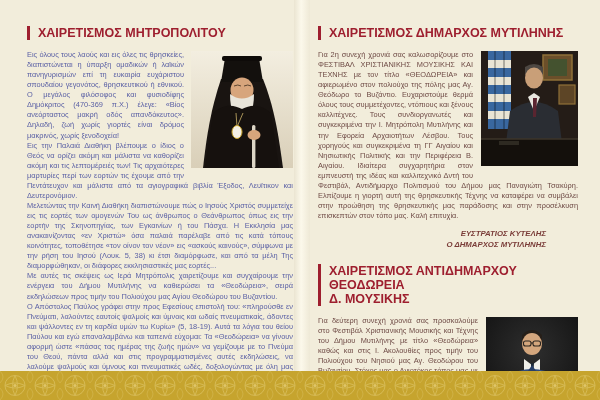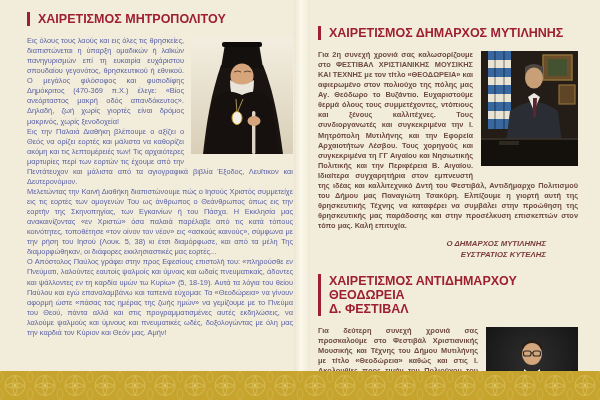--- a/index.html
+++ b/index.html
@@ -3,40 +3,40 @@
 <meta charset="utf-8">
 <style>
   html,body{margin:0;padding:0;}
   body{
     width:600px;height:400px;position:relative;overflow:hidden;
     background:#f2eddb;
     font-family:"Liberation Sans", sans-serif;
   }
   .spread{display:flex;width:600px;height:400px;}
   .page{box-sizing:border-box;width:300px;height:371px;overflow:hidden;position:relative;}
-  .page-left{padding:12px 7px 0 27px;}
+  .page-left{padding:26px 7px 0 27px;}
   .page-right{padding:26px 22px 0 18px;}
   .gutter{
     position:absolute;left:294px;top:0;width:16px;height:371px;
     background:linear-gradient(to right, rgba(120,100,60,0.06), rgba(255,252,240,0.75) 45%, rgba(120,100,60,0.03));
     pointer-events:none;
   }
   .heading{
     display:flex;align-items:stretch;gap:8px;
     color:#9e1f2f;font-weight:bold;font-size:12.5px;line-height:1.12;
     margin:0 0 10px 0;
   }
   .heading .bar{flex:0 0 3px;background:#9e1f2f;}
   .heading .htxt span{display:block;}
   .bodytext{
     font-size:7.4px;line-height:1.36;text-align:justify;
   }
   .bodytext p{margin:0;}
   .left-text{color:#5a60a5;}
-  .right-text{color:#6e4a45;font-weight:bold;}
+  .right-text{color:#6e4a45;}
   .photo{float:right;display:block;}
   .photo-metropolitan{width:102px;height:117px;margin:1px 0 6px 7px;}
   .photo-mayor{width:97px;height:115px;margin:1px 0 5px 8px;}
   .photo-deputy{width:92px;height:96px;margin:1px 0 4px 8px;}
   .signature{
     clear:none;text-align:right;font-weight:bold;font-style:italic;
     font-size:7.8px;line-height:1.45;color:#7a3c38;margin-top:7px;
   }
   .signature span{display:block;}
   .sig-mayor{margin-right:32px;}
@@ -76,22 +76,23 @@
 
         <path d="M22,62 C32,53 42,53 51,58 C60,53 70,53 80,62 L88,117 L14,117 Z" fill="#16110e"></path>
 
         <polyline points="45,62 46,76 52,62" stroke="#cbb26a" stroke-width="0.8" fill="none"></polyline>
         <ellipse cx="46" cy="81" rx="5" ry="6.5" fill="#f3efe4" stroke="#c9a227" stroke-width="1"></ellipse>
 
         <rect x="61" y="74" width="3.4" height="43" rx="1.5" fill="#ddd6c6"></rect>
         <ellipse cx="63" cy="84" rx="6.5" ry="5" fill="#d7a57c"></ellipse>
       </svg>
       <p>Εις όλους τους λαούς και εις όλες τις θρησκείες, διαπιστώνεται η ύπαρξη ομαδικών ή λαϊκών πανηγυρισμών επί τη ευκαιρία ευχάριστου σπουδαίου γεγονότος, θρησκευτικού ή εθνικού. Ο μεγάλος φιλόσοφος και φυσιοδίφης Δημόκριτος (470-369 π.Χ.) έλεγε: «Βίος ανεόρταστος μακρή οδός απανδόκευτος». Δηλαδή, ζωή χωρίς γιορτές είναι δρόμος μακρινός, χωρίς ξενοδοχεία!</p>
-      <p>Εις την Παλαιά Διαθήκη βλέπουμε ο αξίζει ο Θεός να ορίζει εορτές και μάλιστα να καθορίζει ακόμη και τις λεπτομέρειές των! Τις αρχαιότερες μαρτυρίες περί των εορτών τις έχουμε από την Πεντάτευχον και μάλιστα από τα αγιογραφικά βιβλία Έξοδος, Λευϊτικον και Δευτερονόμιον.</p>
+      <p>Εις την Παλαιά Διαθήκη βλέπουμε ο ίδιος ο Θεός να ορίζει ακόμη και μάλιστα να καθορίζει ακόμη και τις λεπτομέρειές των! Τις αρχαιότερες μαρτυρίες περί των εορτών τις έχουμε από την Πεντάτευχον και μάλιστα από τα αγιογραφικά βιβλία Έξοδος, Λευϊτικον και Δευτερονόμιον.</p>
       <p>Μελετώντας την Καινή Διαθήκη διαπιστώνουμε πώς ο Ιησούς Χριστός συμμετείχε εις τις εορτές των ομογενών Του ως άνθρωπος ο Θεάνθρωπος όπως εις την εορτήν της Σκηνοπηγίας, των Εγκαινίων ή του Πάσχα. Η Εκκλησία μας ανακαινίζοντας «εν Χριστώ» όσα παλαιά παρέλαβε από τις κατά τόπους κοινότητες, τοποθέτησε «τον οίνον τον νέον» εις «ασκούς καινούς», σύμφωνα με την ρήση του Ιησού (Λουκ. 5, 38) κι έτσι διαμόρφωσε, και από τα μέλη Της διαμορφώθηκαν, οι διάφορες εκκλησιαστικές μας εορτές...</p>
+      <p>Με αυτές τις σκέψεις ως Ιερά Μητρόπολις χαιρετίζουμε και συγχαίρουμε την ενέργεια του Δήμου Μυτιλήνης να καθιερώσει τα «Θεοδώρεια», σειρά εκδηλώσεων προς τιμήν του Πολιούχου μας Αγίου Θεοδώρου του Βυζαντίου.</p>
       <p>Ο Απόστολος Παύλος γράφει στην προς Εφεσίους επιστολή του: «πληρούσθε εν Πνεύματι, λαλούντες εαυτοίς ψαλμοίς και ύμνοις και ωδαίς πνευματικαίς, άδοντες και ψάλλοντες εν τη καρδία υμών τω Κυρίω» (5, 18-19). Αυτά τα λόγια του θείου Παύλου και εγώ επαναλαμβάνω και ταπεινά εύχομαι: Τα «Θεοδώρεια» να γίνουν αφορμή ώστε «πάσας τας ημέρας της ζωής ημών» να γεμίζουμε με το Πνεύμα του Θεού, πάντα αλλά και στις προγραμματισμένες αυτές εκδηλώσεις, να λαλούμε ψαλμούς και ύμνους και πνευματικές ωδές, δοξολογώντας με όλη μας την καρδιά τον Κύριον και Θεόν μας. Αμήν!</p>
     </div>
   </div>
 
   <div class="page page-right">
 
     <div>
       <div class="heading">
         <span class="bar"></span>
         <span class="htxt">ΧΑΙΡΕΤΙΣΜΟΣ ΔΗΜΑΡΧΟΣ ΜΥΤΙΛΗΝΗΣ</span>
@@ -121,31 +122,31 @@
           <path d="M47,46 L53,42 L59,46 L53,60 Z" fill="#e8e6df"></path>
           <path d="M52,47 L56,47 L55,66 L52,66 Z" fill="#5a2530"></path>
 
           <rect x="0" y="88" width="97" height="27" fill="#14100c"></rect>
           <path d="M0,88 L97,88" stroke="#3c342a" stroke-width="1.4"></path>
           <rect x="18" y="90" width="20" height="4" fill="#2e2a22"></rect>
         </svg>
         <p>Για 2η συνεχή χρονιά σας καλωσορίζουμε στο ΦΕΣΤΙΒΑΛ ΧΡΙΣΤΙΑΝΙΚΗΣ ΜΟΥΣΙΚΗΣ ΚΑΙ ΤΕΧΝΗΣ με τον τίτλο «ΘΕΟΔΩΡΕΙΑ» και αφιερωμένο στον πολιούχο της πόλης μας Αγ. Θεόδωρο το Βυζάντιο. Ευχαριστούμε θερμά όλους τους συμμετέχοντες, ντόπιους και ξένους καλλιτέχνες. Τους συνδιοργανωτές και συγκεκριμένα την Ι. Μητρόπολη Μυτιλήνης και την Εφορεία Αρχαιοτήτων Λέσβου. Τους χορηγούς και συγκεκριμένα τη ΓΓ Αιγαίου και Νησιωτικής Πολιτικής και την Περιφέρεια Β. Αιγαίου. Ιδιαίτερα συγχαρητήρια στον εμπνευστή της ιδέας και καλλιτεχνικό Δντή του Φεστιβάλ, Αντιδήμαρχο Πολιτισμού του Δήμου μας Παναγιώτη Τσακύρη. Ελπίζουμε η γιορτή αυτή της θρησκευτικής Τέχνης να καταφέρει να συμβάλει στην προώθηση της θρησκευτικής μας παράδοσης και στην προσέλκυση επισκεπτών στον τόπο μας. Καλή επιτυχία.</p>
       </div>
       <div class="signature sig-mayor">
+        <span>ΕΥΣΤΡΑΤΙΟΣ ΚΥΤΕΛΗΣ</span>
         <span>Ο ΔΗΜΑΡΧΟΣ ΜΥΤΙΛΗΝΗΣ</span>
-        <span>ΕΥΣΤΡΑΤΙΟΣ ΚΥΤΕΛΗΣ</span>
       </div>
     </div>
 
     <div class="section-2">
       <div class="heading">
         <span class="bar"></span>
         <span class="htxt">
           <span>ΧΑΙΡΕΤΙΣΜΟΣ ΑΝΤΙΔΗΜΑΡΧΟΥ ΘΕΟΔΩΡΕΙΑ</span>
-          <span>Δ. ΦΕΣΤΙΒΑΛ</span>
+          <span>Δ. ΜΟΥΣΙΚΗΣ</span>
         </span>
       </div>
       <div class="bodytext right-text">
 
         <svg class="photo photo-deputy" viewBox="0 0 92 96" preserveAspectRatio="none">
           <defs>
             <radialGradient id="dbg" cx="0.5" cy="0.35" r="0.9">
               <stop offset="0" stop-color="#2e2e2e"></stop>
                 <stop offset="1" stop-color="#0a0a0a"></stop>
             </radialGradient>

